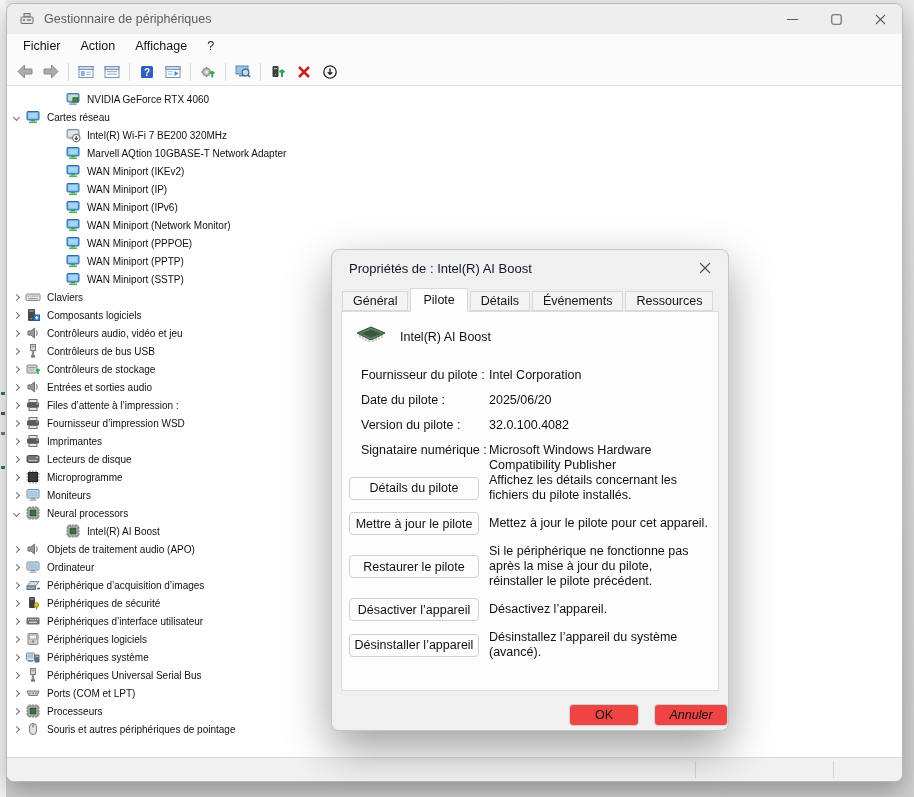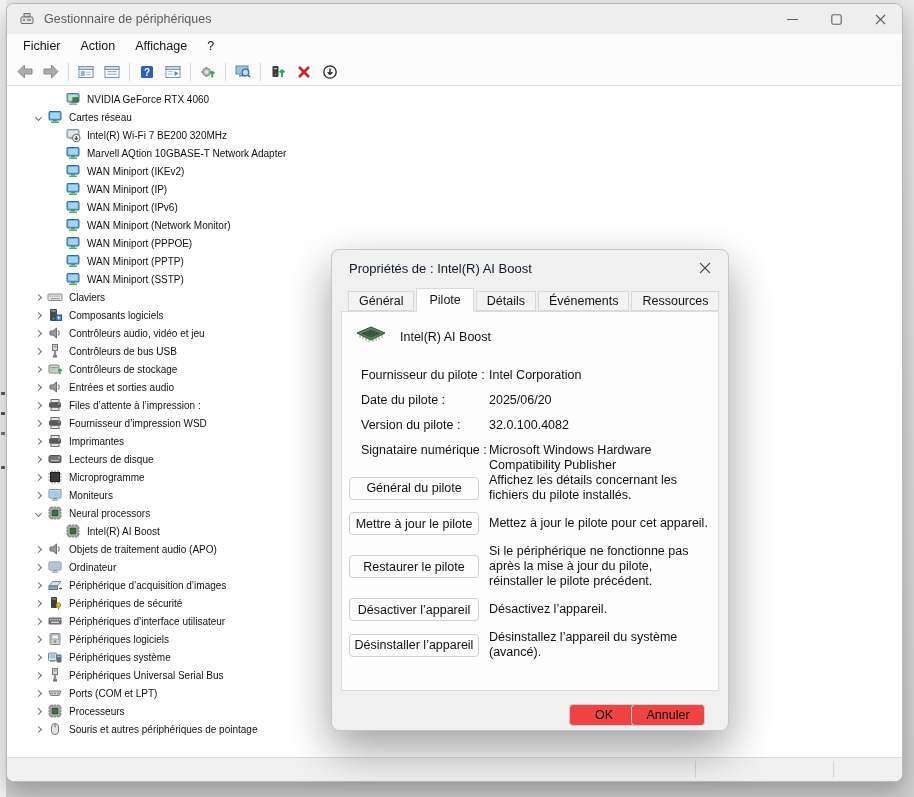--- a/index.html
+++ b/index.html
@@ -29,21 +29,21 @@
 
   .menubar { flex:0 0 24px; background:#fbfbfb; display:flex; align-items:center; padding-left:6px; }
   .menu-item { font-size:12.5px; padding:3px 10px; color:#141414; border-radius:3px; }
 
   .toolbar { flex:0 0 28px; background:#fbfbfb; border-bottom:1px solid #e2e2e2; display:flex; align-items:center; padding-left:5px; }
   .tool-btn { width:26px; height:23px; display:flex; align-items:center; justify-content:center; border-radius:2px; }
   .tool-sep { width:1px; height:18px; background:#d7d7d7; margin:0 4px; }
 
   .tree { flex:1 1 auto; background:#ffffff; overflow:hidden; padding-top:4px; }
   .tree-row { height:18px; display:flex; align-items:center; font-size:10px; white-space:nowrap; }
-  .tree-row.lvl1 { padding-left:22px; }
+  .tree-row.lvl1 { }
   .tree-row.lvl2 { padding-left:58px; }
   .twisty { width:18px; height:18px; display:flex; align-items:center; justify-content:center; flex:0 0 18px; }
   .chev { width:5px; height:5px; border-right:1.3px solid #6e6e6e; border-bottom:1.3px solid #6e6e6e; }
   .chev.collapsed { transform:rotate(-45deg); }
   .chev.expanded  { transform:rotate(45deg); }
   .tree-icon { width:16px; height:16px; flex:0 0 16px; margin-right:6px; display:flex; align-items:center; }
   .tree-label { color:#101010; }
 
   .statusbar { flex:0 0 24px; background:#f1f1f1; border-top:1px solid #dcdcdc; position:relative; }
   .status-sep { position:absolute; top:3px; bottom:3px; width:1px; background:#d6d6d6; }
@@ -52,21 +52,21 @@
   .dialog {
     position:absolute; left:331px; top:249px; width:398px; height:482px;
     background:#f0f0f0; border:1px solid #c6c6c6; border-radius:8px;
     box-shadow: 0 18px 45px rgba(0,0,0,.38);
     font-size:12.5px;
   }
   .dlg-titlebar { height:36px; display:flex; align-items:center; padding:0 12px 0 17px; }
   .dlg-title { font-size:13px; color:#0f172a; }
   .dlg-close { margin-left:auto; width:22px; height:22px; display:flex; align-items:center; justify-content:center; color:#4f4f4f; }
 
-  .tabs { position:absolute; left:16px; top:40px; height:21px; display:flex; align-items:flex-end; z-index:4; }
+  .tabs { position:absolute; left:10px; top:40px; height:21px; display:flex; align-items:flex-end; z-index:4; }
   .tab {
     height:20px; line-height:19px; padding:0 10px; font-size:12.5px;
     background:#f3f3f3; border:1px solid #d8d8d8; margin-right:2px; color:#141414;
     position:relative;
   }
   .tab.active {
     height:24px; line-height:22px; padding:0 12px; background:#fdfdfd;
     border-bottom:1px solid #fdfdfd; z-index:6; top:1px;
   }
 
@@ -93,21 +93,21 @@
     font-family: inherit;
   }
   .action-desc { font-size:12.5px; line-height:15px; color:#111; }
 
   .footer-btn {
     position:absolute; top:454px; height:22px; background:#ef4444; border:1px solid #d0d0d0;
     border-radius:4px; font-size:12.5px; color:#101010; font-family:inherit;
     display:flex; align-items:center; justify-content:center;
   }
   .footer-btn.ok { left:237px; width:70px; }
-  .footer-btn.cancel { left:299px; width:74px; }
+  .footer-btn.cancel { left:322px; width:74px;font-style:italic; }
 </style>
 </head>
 <body>
 
 <div class="bg-sliver">
   <i style="top:392px;background:#3f7a3f"></i>
     <i style="top:412px;background:#555"></i>
   <i style="top:432px;background:#777"></i>
     <i style="top:466px;background:#3f7a3f"></i>
 </div>
@@ -816,21 +816,21 @@
         <span class="field-label">Date du pilote :</span>
         <span class="field-value">2025/06/20</span>
         <span class="field-label">Version du pilote :</span>
         <span class="field-value">32.0.100.4082</span>
         <span class="field-label">Signataire numérique :</span>
         <span class="field-value">Microsoft Windows Hardware Compatibility Publisher</span>
       </div>
 
     <div class="actions">
         <div class="action-row">
-          <button class="action-btn">Général du pilote</button>
+          <button class="action-btn">Détails du pilote</button>
           <span class="action-desc">Affichez les détails concernant les fichiers du pilote installés.</span>
         </div>
         <div class="action-row">
           <button class="action-btn">Mettre à jour le pilote</button>
           <span class="action-desc">Mettez à jour le pilote pour cet appareil.</span>
         </div>
         <div class="action-row">
           <button class="action-btn">Restaurer le pilote</button>
           <span class="action-desc">Si le périphérique ne fonctionne pas après la mise à jour du pilote, réinstaller le pilote précédent.</span>
         </div>

